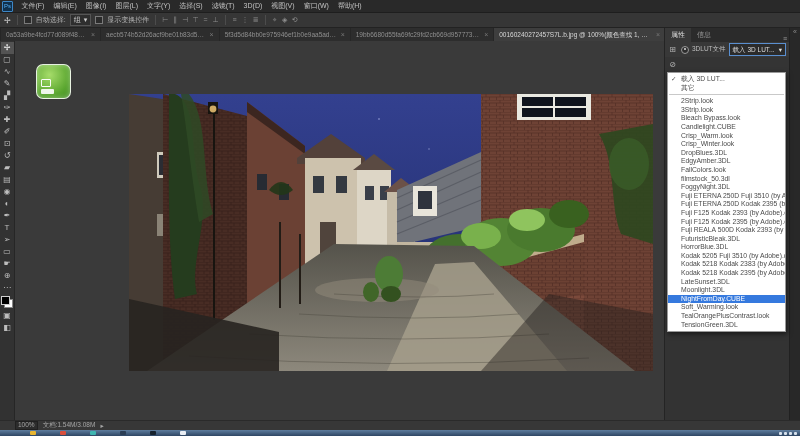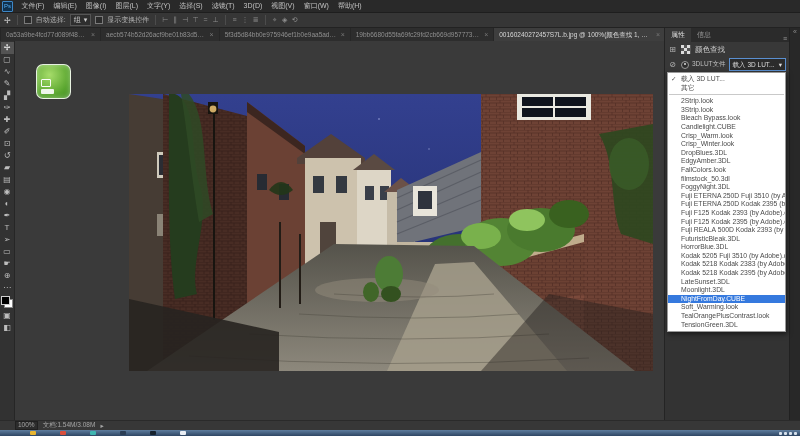--- a/index.html
+++ b/index.html
@@ -307,31 +307,20 @@
       </svg>
     </div>
   </div>
 
   <div class="rightdock">
     <div class="panel">
       <div class="ptabs">
         <div class="ptab active">属性</div>
         <div class="ptab">信息</div>
         <div class="pmenu-ic">≡</div>
-      </div>
-      <div class="prow1">
-        <svg width="10" height="9">
-          <rect width="10" height="9" fill="#555"></rect>
-          <rect x="0" y="0" width="3" height="3" fill="#ddd"></rect>
-            <rect x="6" y="0" width="3" height="3" fill="#ddd"></rect>
-          <rect x="3" y="3" width="3" height="3" fill="#ddd"></rect>
-            <rect x="0" y="6" width="3" height="3" fill="#ddd"></rect>
-          <rect x="6" y="6" width="3" height="3" fill="#ddd"></rect>
-        </svg>
-        <span>颜色查找</span>
       </div>
       <div class="prow2">
         <span class="radio"></span>
         <span>3DLUT文件</span>
         <span class="lutdd">
           <span>载入 3D LUT...</span>
           <span>▾</span>
         </span>
       </div>
       <div class="gutter">

